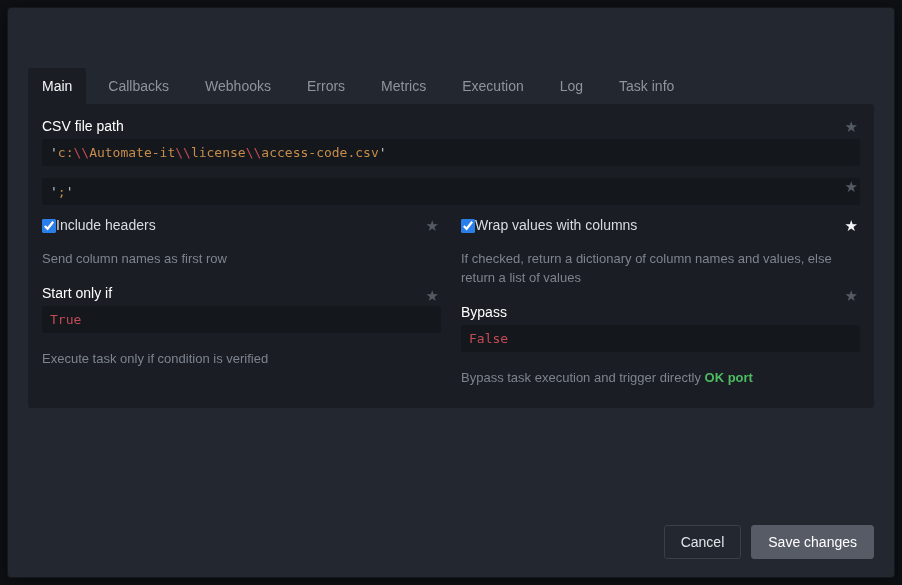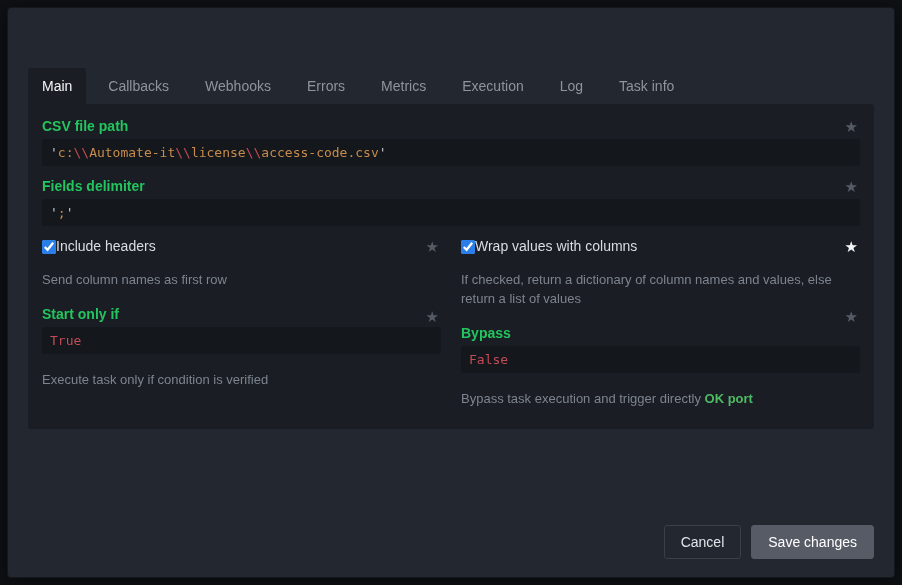--- a/index.html
+++ b/index.html
@@ -61,22 +61,22 @@
     background: #1a1d23;
     border-radius: 0 3px 3px 3px;
     padding: 14px 14px 20px 14px;
   }
   .field {
     position: relative;
     margin-bottom: 12px;
   }
   .field-label {
     font-size: 14px;
-    font-weight: 700;
-    color: #22c55e;
+    font-weight: 400;
+    color: #ffffff;
     margin-bottom: 5px;
   }
   .code-input {
     background: #14171c;
     border-radius: 3px;
     padding: 6px 8px;
     font-family: "SFMono-Regular", Menlo, Consolas, monospace;
     font-size: 13px;
     white-space: pre;
   }
@@ -166,21 +166,20 @@
   <div class="tab-content">
 
     <div class="field">
       <span class="star">★</span>
       <div class="field-label">CSV file path</div>
       <div class="code-input"><span class="quote">'</span><span class="str">c:</span><span class="esc">\\</span><span class="str">Automate-it</span><span class="esc">\\</span><span class="str">license</span><span class="esc">\\</span><span class="str">access-code.csv</span><span class="quote">'</span></div>
     </div>
 
     <div class="field">
       <span class="star">★</span>
-      <div class="field-label">Fields delimiter</div>
       <div class="code-input"><span class="quote">'</span><span class="str">;</span><span class="quote">'</span></div>
     </div>
 
     <div class="two-col">
       <div class="col">
         <span class="star">★</span>
         <div class="check-row">
           <input type="checkbox" checked="" style="">
           <span class="check-label">Include headers</span>
         </div>

